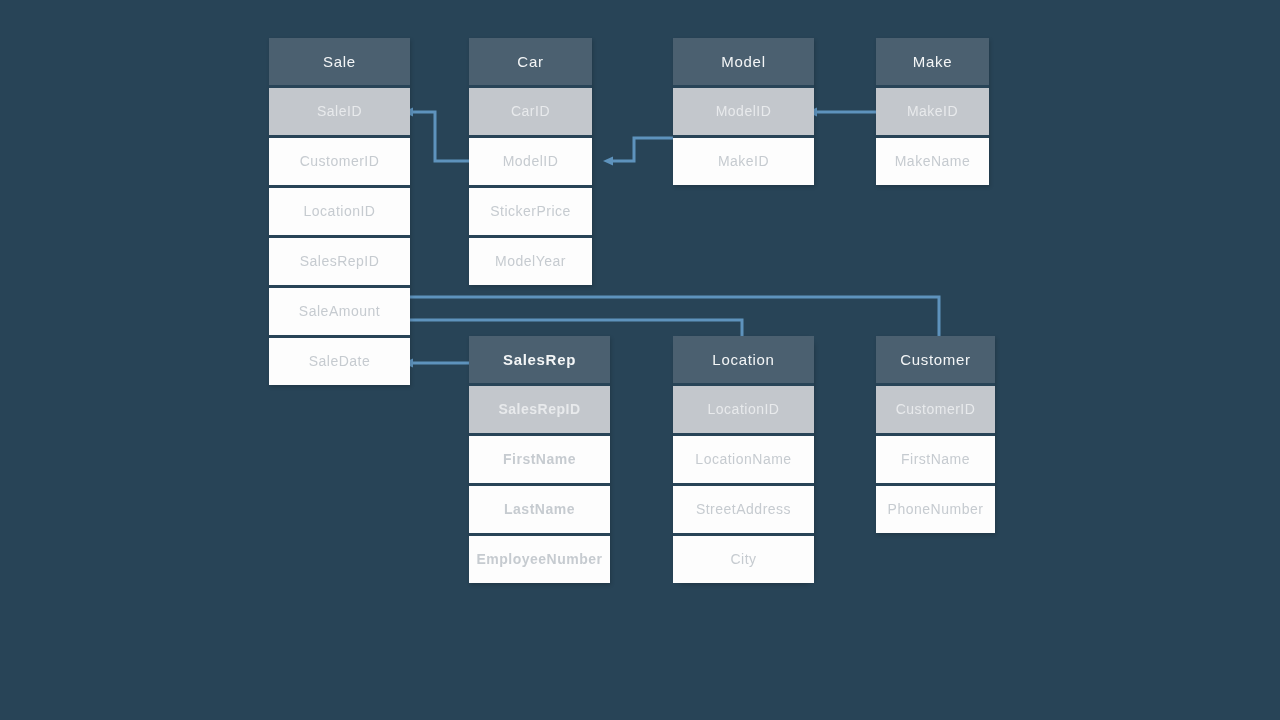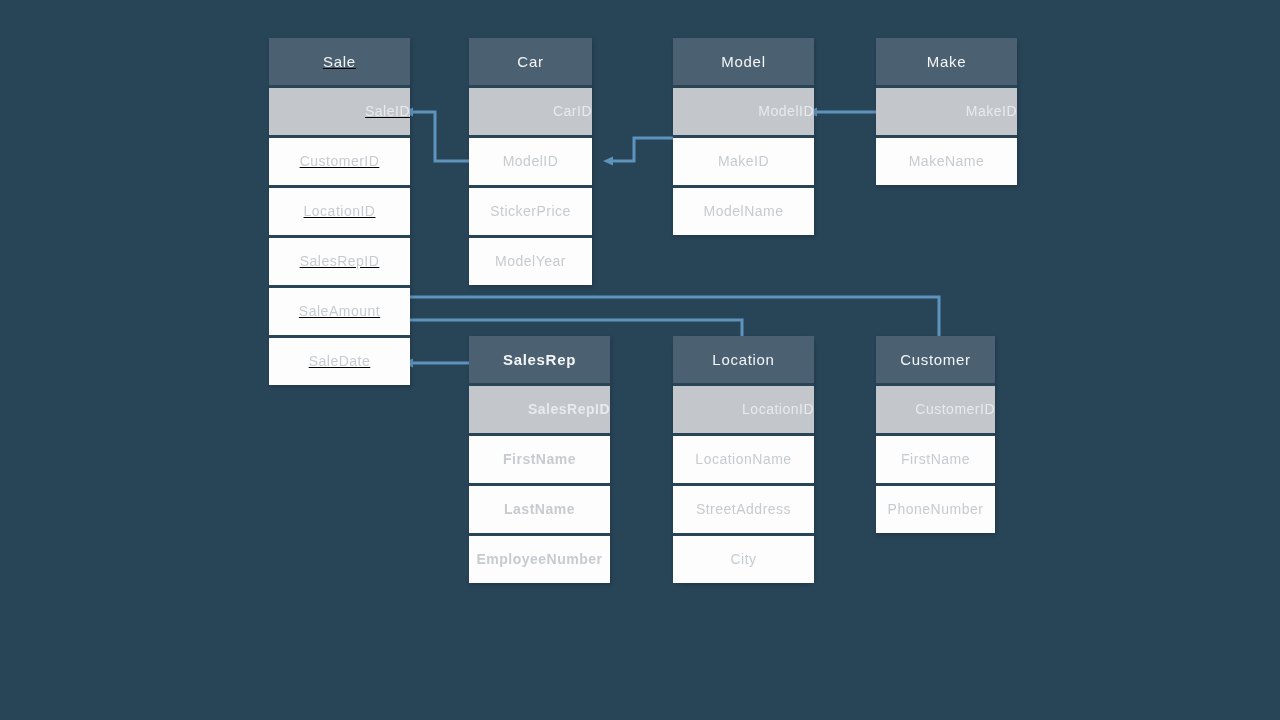--- a/index.html
+++ b/index.html
@@ -35,62 +35,60 @@
     line-height: 47px;
     margin-top: 3px;
     background: var(--row-fill, #FDFDFD);
     color: var(--row-text, #C6CBD0);
     font-size: 14px;
     letter-spacing: 0.5px;
   }
   .tbl-row.pk {
     background: var(--pk-fill, #C3C7CC);
     color: var(--pk-text, #E8EAEC);
-    text-align: right;
   }
 </style>
 </head>
 <body>
 
 <div id="canvas">
   <svg id="connector-layer" viewBox="0 0 1280 720" xmlns="http://www.w3.org/2000/svg">
       <polyline points="410,112 435,112 435,161 469,161" fill="none" stroke="#5E93BD" stroke-width="3"></polyline>
       <polygon points="403,112 413,107.5 413,116.5" fill="#5E93BD"></polygon>
       <polyline points="610,161 634,161 634,138 673,138" fill="none" stroke="#5E93BD" stroke-width="3"></polyline>
       <polygon points="603,161 613,156.5 613,165.5" fill="#5E93BD"></polygon>
       <polyline points="814,112 876,112" fill="none" stroke="#5E93BD" stroke-width="3"></polyline>
       <polygon points="807,112 817,107.5 817,116.5" fill="#5E93BD"></polygon>
       <polyline points="410,297 939,297 939,336" fill="none" stroke="#5E93BD" stroke-width="3"></polyline>
       <polyline points="410,320 742,320 742,336" fill="none" stroke="#5E93BD" stroke-width="3"></polyline>
       <polyline points="410,363 469,363" fill="none" stroke="#5E93BD" stroke-width="3"></polyline>
       <polygon points="403,363 413,358.5 413,367.5" fill="#5E93BD"></polygon>
     </svg>
-<div class="entity-table" style="left: 269px; top: 38px; width: 141px; text-decoration: underline;">
+<div class="entity-table" style="left: 269px; top: 38px; width: 141px;">
       <div class="tbl-hdr">Sale</div>
       <div class="tbl-row pk">SaleID</div>
       <div class="tbl-row">CustomerID</div>
       <div class="tbl-row">LocationID</div>
       <div class="tbl-row">SalesRepID</div>
       <div class="tbl-row">SaleAmount</div>
       <div class="tbl-row">SaleDate</div>
     </div>
     <div class="entity-table" style="left: 469px; top: 38px; width: 123px;">
       <div class="tbl-hdr">Car</div>
       <div class="tbl-row pk">CarID</div>
       <div class="tbl-row">ModelID</div>
       <div class="tbl-row">StickerPrice</div>
       <div class="tbl-row">ModelYear</div>
     </div>
     <div class="entity-table" style="left: 673px; top: 38px; width: 141px;">
       <div class="tbl-hdr">Model</div>
       <div class="tbl-row pk">ModelID</div>
       <div class="tbl-row">MakeID</div>
-      <div class="tbl-row">ModelName</div>
     </div>
-    <div class="entity-table" style="left: 876px; top: 38px; width: 141px;">
+    <div class="entity-table" style="left: 876px; top: 38px; width: 113px;">
       <div class="tbl-hdr">Make</div>
       <div class="tbl-row pk">MakeID</div>
       <div class="tbl-row">MakeName</div>
     </div>
     <div class="entity-table" style="left: 469px; top: 336px; width: 141px; font-weight: bold;">
       <div class="tbl-hdr">SalesRep</div>
       <div class="tbl-row pk">SalesRepID</div>
       <div class="tbl-row">FirstName</div>
       <div class="tbl-row">LastName</div>
       <div class="tbl-row">EmployeeNumber</div>

